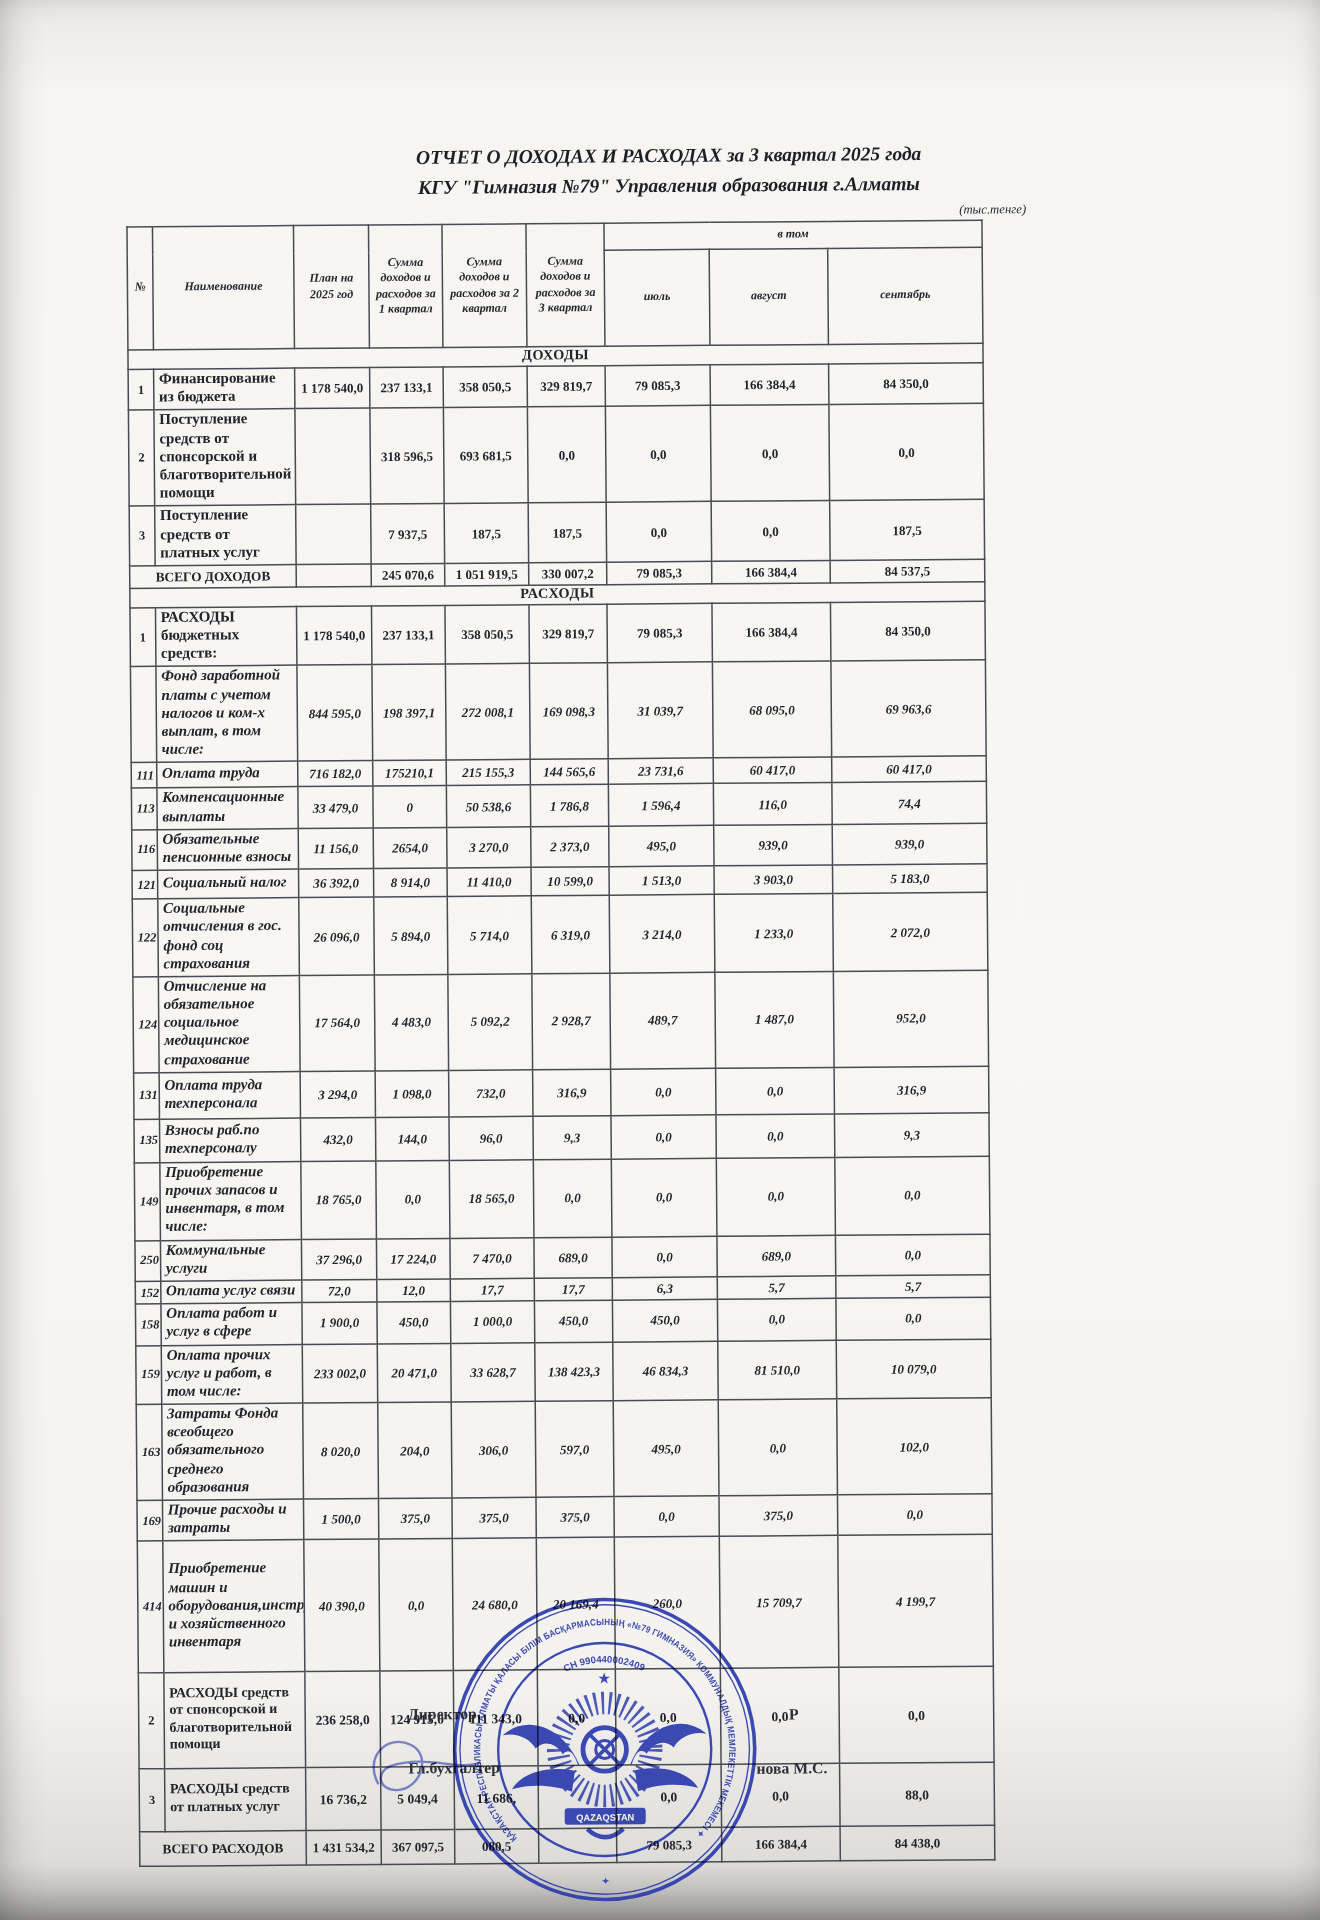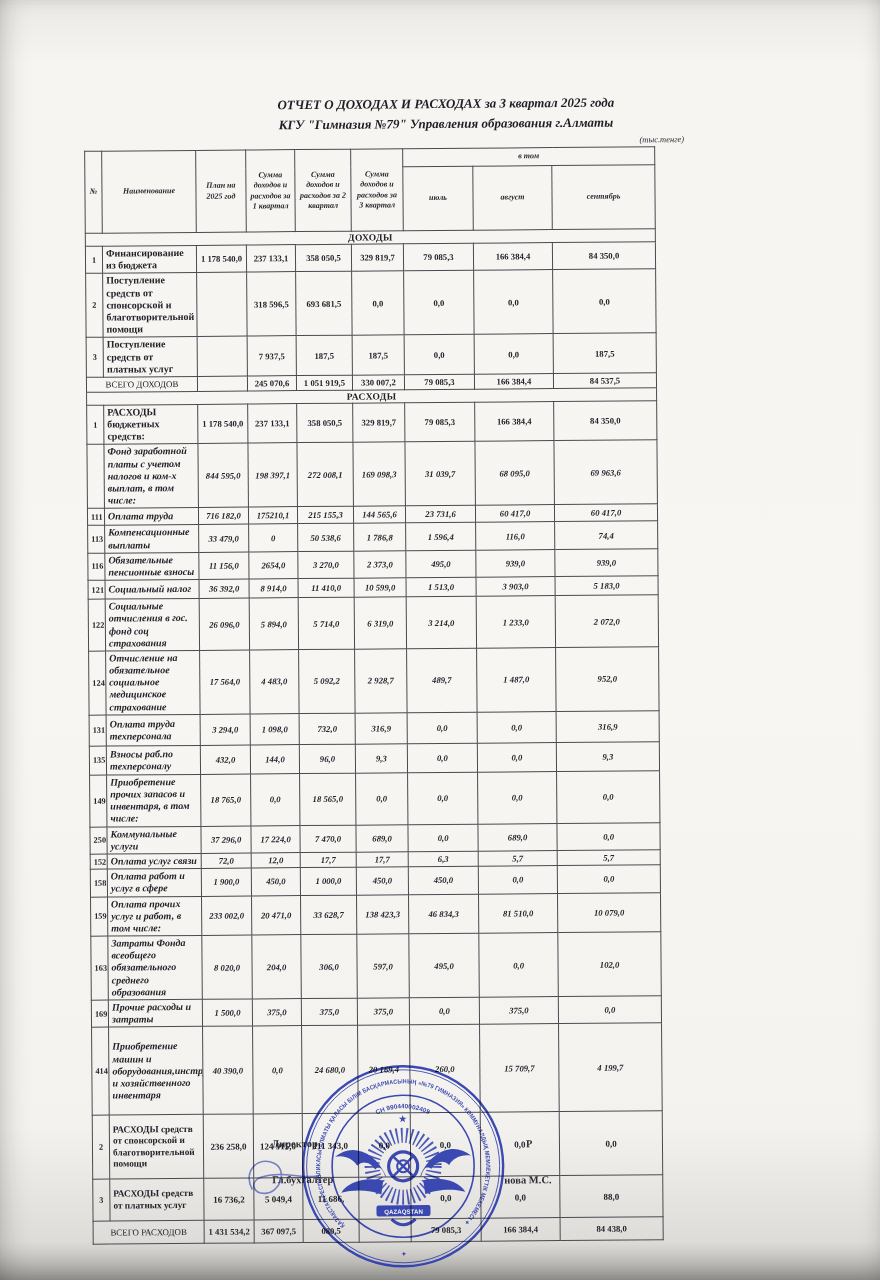--- a/index.html
+++ b/index.html
@@ -22,26 +22,26 @@
   table.report{position:absolute;top:148px;left:88px;width:570px;border-collapse:collapse;
          table-layout:fixed;background:transparent;}
   .report th,.report td{border:1px solid #4a4a52;padding:1px 3px;overflow:hidden;}
   .report{border:1.5px solid #3c3c44;}
   .report th{font-weight:700;font-style:italic;font-size:8px;line-height:1.3;
          text-align:center;vertical-align:middle;color:#26262e;}
   td.numc{font-size:8.3px;text-align:center;font-weight:600;vertical-align:middle;}
   td.lbl{font-size:10px;line-height:1.22;text-align:left;vertical-align:middle;font-weight:700;}
   td.val{font-size:8.7px;font-weight:700;text-align:center;vertical-align:middle;}
   tr.it td.lbl{font-style:italic;font-weight:600;}
-  tr.it td.numc{text-align:right;}
+  tr.it td.numc{font-style:italic;text-align:right;}
   tr.it td.val{font-style:italic;}
   tr.big td.lbl{font-size:9.3px;line-height:1.25;}
   tr.big td.val{font-size:9px;}
   td.sec{font-weight:700;text-align:center;font-size:9.5px;letter-spacing:.4px;}
-  td.total-lbl{text-align:center;font-weight:400;font-size:8.9px;vertical-align:middle;}
+  td.total-lbl{text-align:center;font-weight:700;font-size:8.9px;vertical-align:middle;}
 
   .sig{position:absolute;font-size:10.5px;font-weight:600;color:#2e2e38;}
   .stamp{position:absolute;left:293px;top:1060px;width:212px;height:212px;
          mix-blend-mode:multiply;opacity:.92;}
   .squiggle{position:absolute;left:236px;top:1140px;width:90px;height:70px;
          mix-blend-mode:multiply;opacity:.8;}
 </style>
 </head>
 <body>
 

